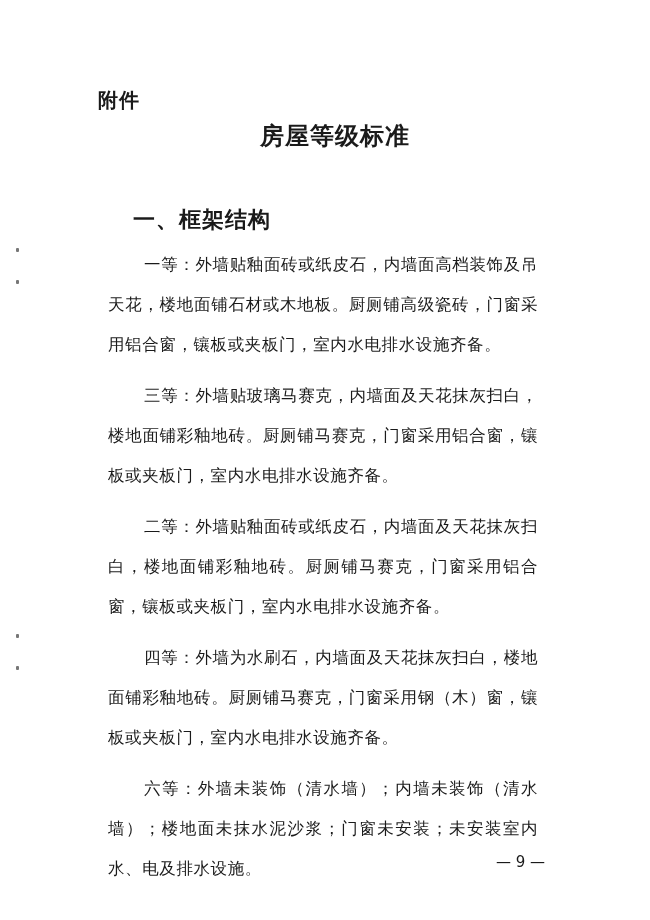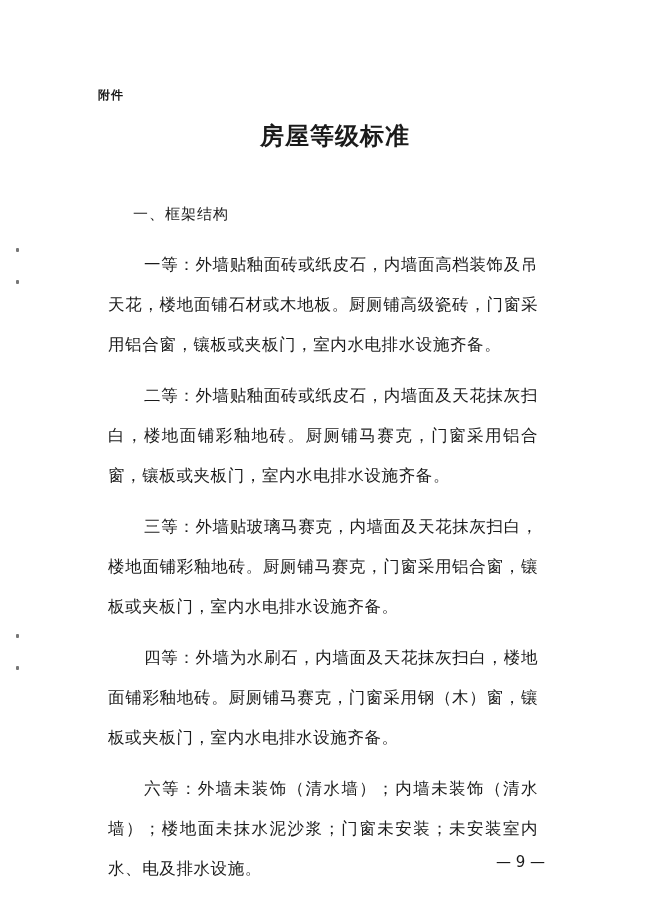--- a/index.html
+++ b/index.html
@@ -5,30 +5,30 @@
   html, body { margin: 0; padding: 0; }
   body {
     width: 650px; height: 920px; background: #ffffff; position: relative; overflow: hidden;
     color: #1a1a1a;
     font-family: "DejaVu Serif", "Liberation Serif", serif;
   }
   .page { position: absolute; left: 0; top: 0; width: 650px; height: 920px; }
   .attachment {
     position: absolute; left: 98px; top: 87px;
     font-family: Liberation Mono, monospace;
-    font-weight: bold; font-size: 12px; letter-spacing: 1px;
+    font-weight: bold; font-size: 20px; letter-spacing: 1px;
   }
   .title {
     position: absolute; left: 0; width: 650px; top: 120px; text-align: center;
     font-weight: bold; font-size: 24px; letter-spacing: 1px; padding-left: 20px; box-sizing: border-box;
   }
   .section {
     position: absolute; left: 133px; top: 205px;
     font-family: "DejaVu Sans", "Liberation Sans", sans-serif;
-    font-size: 15px; font-weight: normal; letter-spacing: 1px;
+    font-size: 22px; font-weight: bold; letter-spacing: 1px;
   }
   .body {
     position: absolute; left: 97px; top: 234px; width: 452px;
     font-size: 16.5px; line-height: 40px; letter-spacing: 0.6px;
     text-align: justify;
   }
   .para { text-indent: 36px; margin: 11px; }
   .footer {
     position: absolute; left: 496px; top: 853px;
     font-family: "DejaVu Sans", "Liberation Sans", sans-serif; font-size: 15px;
@@ -38,22 +38,22 @@
 </head>
 <body>
 
 <div class="page">
   <div class="attachment">附件</div>
   <div class="title">房屋等级标准</div>
   <div class="section">一、框架结构</div>
 
   <div class="body">
     <p class="para">一等：外墙贴釉面砖或纸皮石，内墙面高档装饰及吊天花，楼地面铺石材或木地板。厨厕铺高级瓷砖，门窗采用铝合窗，镶板或夹板门，室内水电排水设施齐备。</p>
+    <p class="para">三等：外墙贴玻璃马赛克，内墙面及天花抹灰扫白，楼地面铺彩釉地砖。厨厕铺马赛克，门窗采用铝合窗，镶板或夹板门，室内水电排水设施齐备。</p>
     <p class="para">二等：外墙贴釉面砖或纸皮石，内墙面及天花抹灰扫白，楼地面铺彩釉地砖。厨厕铺马赛克，门窗采用铝合窗，镶板或夹板门，室内水电排水设施齐备。</p>
-    <p class="para">三等：外墙贴玻璃马赛克，内墙面及天花抹灰扫白，楼地面铺彩釉地砖。厨厕铺马赛克，门窗采用铝合窗，镶板或夹板门，室内水电排水设施齐备。</p>
     <p class="para">四等：外墙为水刷石，内墙面及天花抹灰扫白，楼地面铺彩釉地砖。厨厕铺马赛克，门窗采用钢（木）窗，镶板或夹板门，室内水电排水设施齐备。</p>
     <p class="para">六等：外墙未装饰（清水墙）；内墙未装饰（清水墙）；楼地面未抹水泥沙浆；门窗未安装；未安装室内水、电及排水设施。</p>
   </div>
 
   <div class="footer">— 9 —</div>
 
   <div class="mark" style="left:16px;top:248px"></div>
   <div class="mark" style="left:16px;top:280px"></div>
   <div class="mark" style="left:16px;top:634px"></div>
   <div class="mark" style="left:16px;top:666px"></div>

